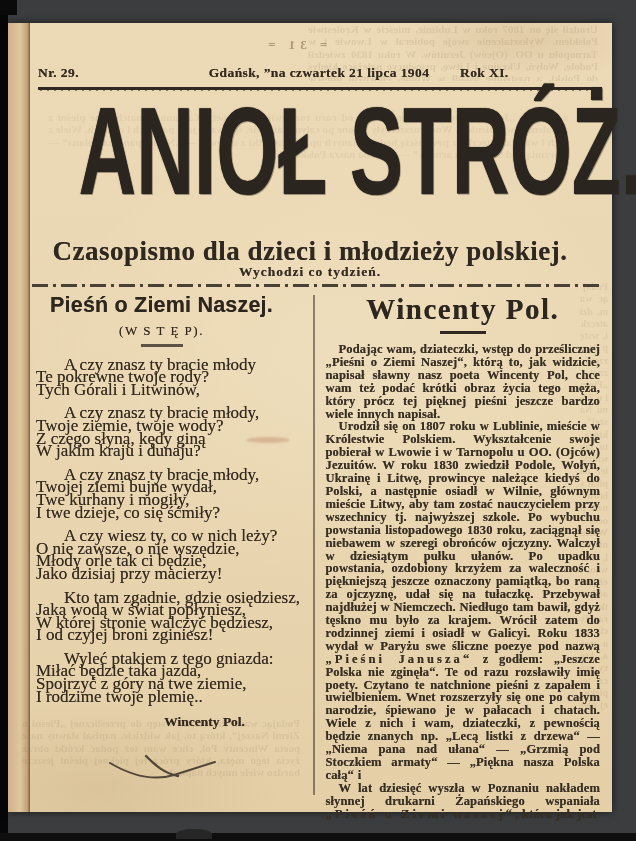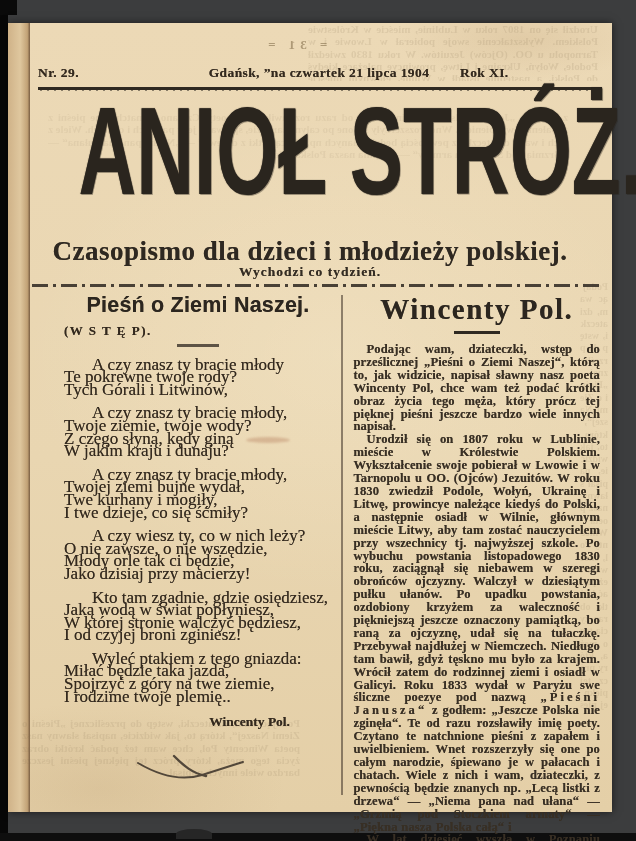--- a/index.html
+++ b/index.html
@@ -47,27 +47,27 @@
     text-shadow:0 0 1px rgba(42,37,30,.9),1px 1px 0 rgba(42,37,30,.35);}
   .subtitle{position:absolute;left:0;right:0;top:213px;text-align:center;font-weight:bold;
     font-size:27px;letter-spacing:.5px;color:#2e2821;}
   .frequency{position:absolute;left:0;right:0;top:241px;text-align:center;font-weight:bold;
     font-size:13.5px;letter-spacing:1px;color:#332c23;}
   .dashdot-rule{position:absolute;left:24px;right:10px;top:261px;height:2.8px;opacity:.88;
     background-image:repeating-linear-gradient(90deg,#332c24 0 16px,transparent 16px 21px,#332c24 21px 24px,transparent 24px 29px);}
 
   
   .cols{position:absolute;left:28px;right:8px;top:270px;bottom:8px;display:flex;}
-  .col-left{width:277px;padding-right:9px;box-sizing:border-box;margin-left:28px;}
+  .col-left{width:277px;padding-right:26px;box-sizing:border-box;}
   .divider{width:1.5px;background:rgba(62,50,38,.55);margin-top:2px;height:500px;}
   .col-right{flex:1;padding-left:11px;padding-right:4px;box-sizing:border-box;}
 
   .poem-title{font-family:"Liberation Sans",sans-serif;font-weight:900;font-size:21.5px;
     text-align:center;color:#2c261f;letter-spacing:.2px;}
-  .poem-sub{margin-top:5px;text-align:left;font-weight:bold;font-size:13px;letter-spacing:1.5px;}
+  .poem-sub{margin-top:5px;text-align:center;font-weight:normal;font-size:13px;letter-spacing:1.5px;}
   .wstep-rule{width:42px;height:2.6px;margin:5px auto 0;background:#3a3128;opacity:.8;}
   .stanzas{margin-top:12px;font-weight:normal;font-size:17px;line-height:12.6px;}
   .stanza{margin-bottom:11px;}
   .pline{white-space:nowrap;}
   .pline.first{padding-left:28px;}
   .poem-signature{margin-top:4px;padding-right:42px;text-align:right;font-weight:bold;font-size:13.5px;}
   .flourish{margin:24px 0 0 72px;opacity:.85;}
 
   .article-title{font-weight:bold;font-size:29px;letter-spacing:1.5px;text-align:center;color:#2c261f;}
   .title-rule{width:46px;height:3px;margin:5px auto 9px;background:#2f2921;}

